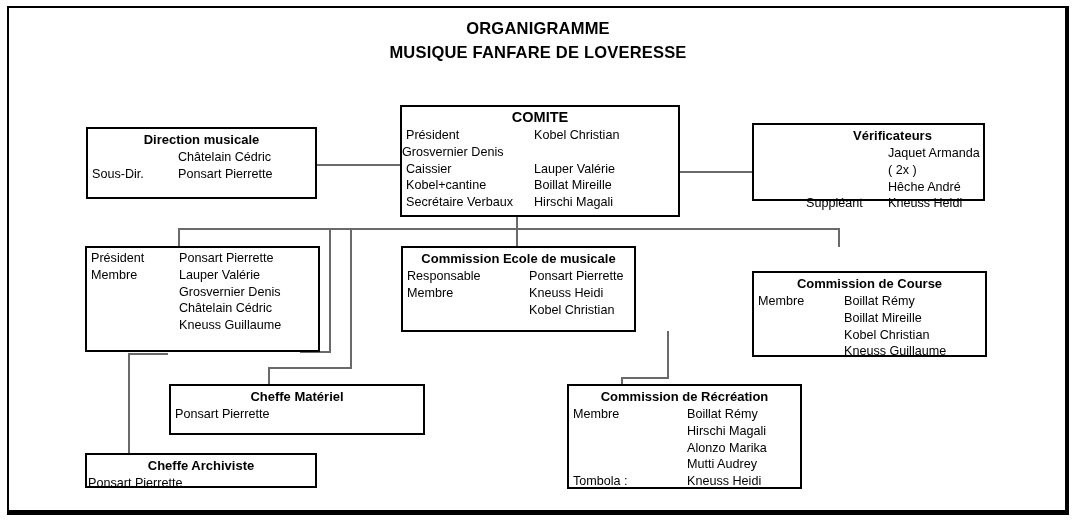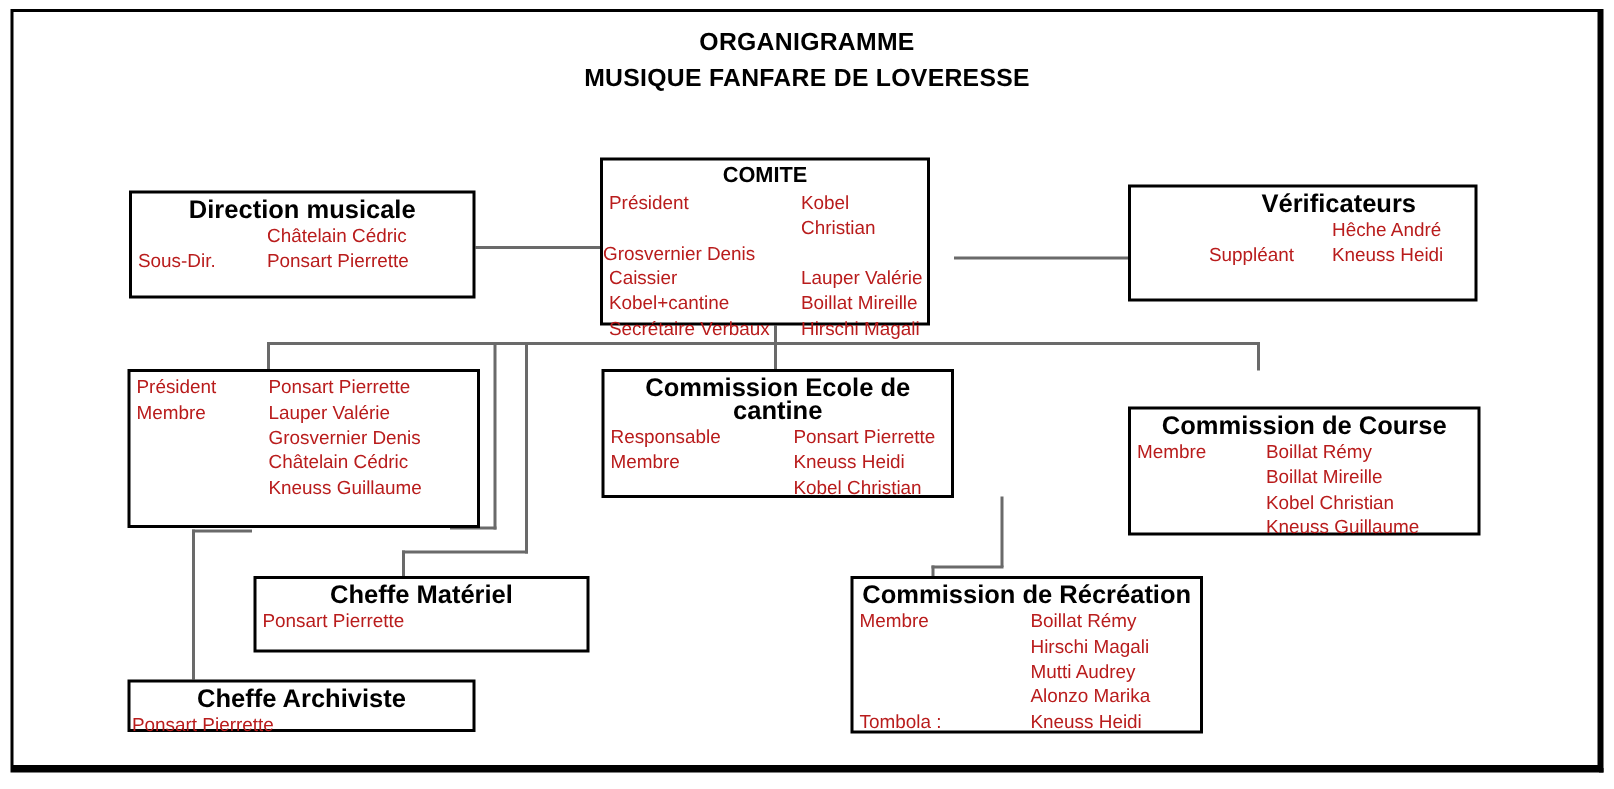--- a/index.html
+++ b/index.html
@@ -7,24 +7,24 @@
   #page{position:relative;width:1076px;height:526px;background:#ffffff;overflow:hidden;}
   #frame{position:absolute;left:7px;top:6px;width:1060px;height:506px;border:2px solid #000;box-sizing:border-box;}
   #frame-edge-b{position:absolute;left:7px;top:512px;width:1062px;height:3px;background:#000;}
   #frame-edge-r{position:absolute;left:1066px;top:6px;width:3px;height:509px;background:#000;}
 
   .title{position:absolute;width:100%;text-align:center;font-weight:bold;font-size:16.5px;color:#000;letter-spacing:.2px;}
   #title1{top:19px;}
   #title2{top:43px;}
 
   .box{position:absolute;box-sizing:border-box;border:2px solid #000;background:#fff;z-index:5;}
-  .bx-head{text-align:center;font-weight:bold;font-size:17px;line-height:15px;padding-top:3px;color:#000;}
+  .bx-head{text-align:center;font-weight:bold;font-size:13px;line-height:15px;padding-top:3px;color:#000;}
   .bx-head.big{font-size:14.5px;}
   .rows{padding:2px 0 0 0;}
-  .row{display:flex;font-size:12.6px;line-height:16.8px;color:#b91c1c;}
+  .row{display:flex;font-size:12.6px;line-height:16.8px;color:#000000;}
   .c1{padding-left:4px;flex:0 0 auto;}
   .c2{flex:1 1 auto;}
 
   
   .ln{position:absolute;background:#6a6a6a;z-index:1;}
   .lnh{height:2px;}
   .lnv{width:2px;}
 </style>
 </head>
 <body>
@@ -59,21 +59,21 @@
   <div class="ln lnh" style="left:268px;top:367px;width:84px;"></div>
   <div class="ln lnv" style="left:268px;top:367px;height:18px;"></div>
 
   <div class="ln lnh" style="left:128px;top:353px;width:40px;"></div>
   <div class="ln lnv" style="left:128px;top:353px;height:101px;"></div>
 
   <div class="ln lnv" style="left:667px;top:331px;height:47px;"></div>
   <div class="ln lnh" style="left:621px;top:377px;width:48px;"></div>
   <div class="ln lnv" style="left:621px;top:377px;height:8px;"></div>
 
-  <div class="box" id="box-comite" style="left:400px;top:105px;width:220px;height:112px;">
+  <div class="box" id="box-comite" style="left:400px;top:105px;width:280px;height:112px;">
     <div class="bx-head big">COMITE</div>
     <div class="rows">
       <div class="row">
         <span class="c1" style="width:128px">Président</span>
         <span class="c2">Kobel Christian</span>
       </div>
       <div class="row">
         <span class="c2">Grosvernier Denis</span>
       </div>
       <div class="row">
@@ -103,20 +103,21 @@
         <span class="c2">Ponsart Pierrette</span>
       </div>
     </div>
   </div>
 
   <div class="box" id="box-verif" style="left:752px;top:123px;width:233px;height:78px;padding-left:48px;">
     <div class="bx-head">Vérificateurs</div>
     <div class="rows">
       <div class="row">
         <span class="c1" style="width:82px"></span>
+        <span class="c2">Jaquet Armanda ( 2x )</span>
       </div>
       <div class="row">
         <span class="c1" style="width:82px"></span>
         <span class="c2">Hêche André</span>
       </div>
       <div class="row">
         <span class="c1" style="width:82px">Suppléant</span>
         <span class="c2">Kneuss Heidi</span>
       </div>
     </div>
@@ -141,21 +142,21 @@
         <span class="c2">Châtelain Cédric</span>
       </div>
       <div class="row">
         <span class="c1" style="width:88px"></span>
         <span class="c2">Kneuss Guillaume</span>
       </div>
     </div>
   </div>
 
   <div class="box" id="box-com-ecole" style="left:401px;top:246px;width:235px;height:86px;">
-    <div class="bx-head">Commission Ecole de cantine</div>
+    <div class="bx-head">Commission Ecole de musicale</div>
     <div class="rows">
       <div class="row">
         <span class="c1" style="width:122px">Responsable</span>
         <span class="c2">Ponsart Pierrette</span>
       </div>
       <div class="row">
         <span class="c1" style="width:122px">Membre</span>
         <span class="c2">Kneuss Heidi</span>
       </div>
       <div class="row">
@@ -180,21 +181,21 @@
         <span class="c1" style="width:86px"></span>
         <span class="c2">Kobel Christian</span>
       </div>
       <div class="row">
         <span class="c1" style="width:86px"></span>
         <span class="c2">Kneuss Guillaume</span>
       </div>
     </div>
   </div>
 
-  <div class="box" id="box-materiel" style="left:169px;top:384px;width:224px;height:51px;">
+  <div class="box" id="box-materiel" style="left:169px;top:384px;width:256px;height:51px;">
     <div class="bx-head">Cheffe Matériel</div>
     <div class="rows">
       <div class="row">
         <span class="c1">Ponsart Pierrette</span>
       </div>
     </div>
   </div>
 
   <div class="box" id="box-archiviste" style="left:85px;top:453px;width:232px;height:35px;">
     <div class="bx-head">Cheffe Archiviste</div>
@@ -211,25 +212,25 @@
       <div class="row">
         <span class="c1" style="width:114px">Membre</span>
         <span class="c2">Boillat Rémy</span>
       </div>
       <div class="row">
         <span class="c1" style="width:114px"></span>
         <span class="c2">Hirschi Magali</span>
       </div>
       <div class="row">
         <span class="c1" style="width:114px"></span>
+        <span class="c2">Alonzo Marika</span>
+      </div>
+      <div class="row">
+        <span class="c1" style="width:114px"></span>
         <span class="c2">Mutti Audrey</span>
-      </div>
-      <div class="row">
-        <span class="c1" style="width:114px"></span>
-        <span class="c2">Alonzo Marika</span>
       </div>
       <div class="row">
         <span class="c1" style="width:114px">Tombola :</span>
         <span class="c2">Kneuss Heidi</span>
       </div>
     </div>
   </div>
 
 </div>
 

